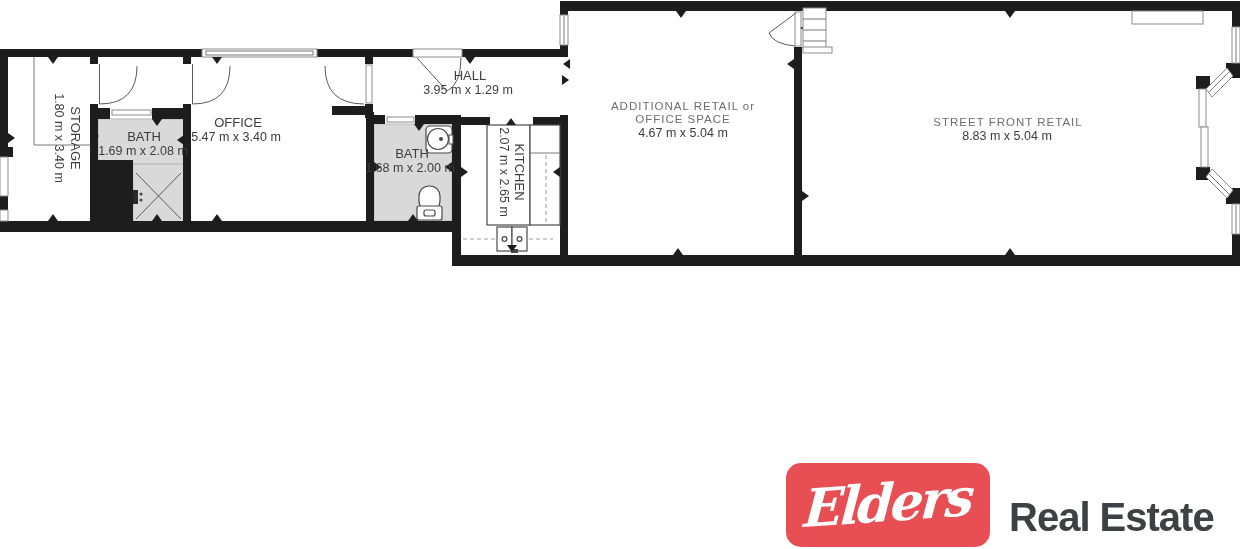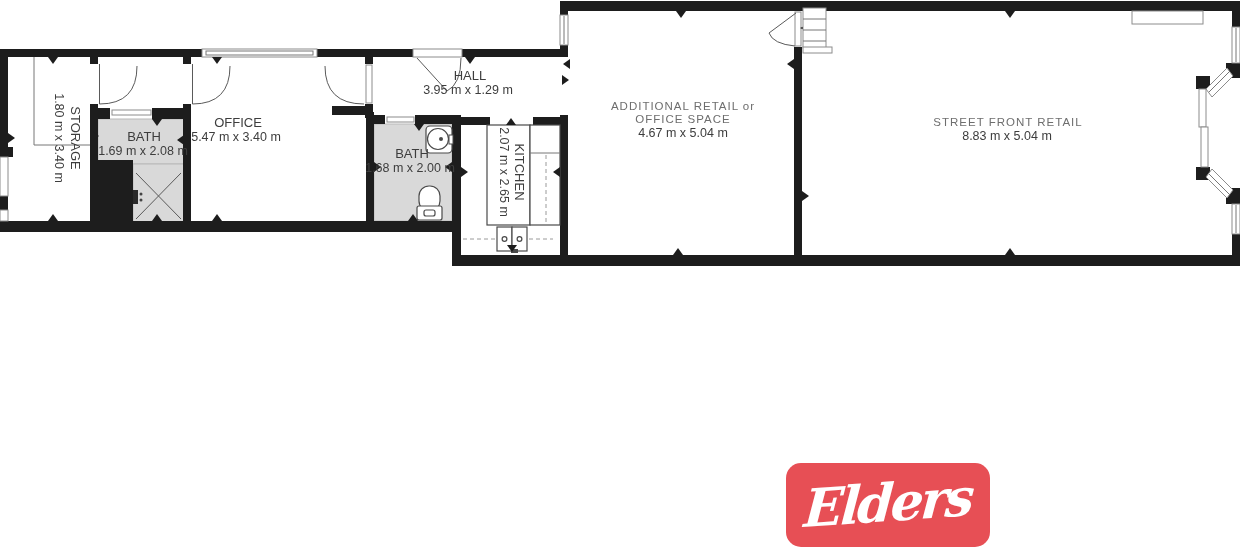--- a/index.html
+++ b/index.html
@@ -263,13 +263,14 @@
     <text class="dims mid" x="683" y="137">4.67 m x 5.04 m</text>
 
     <text class="retail mid" x="1008" y="126">STREET FRONT RETAIL</text>
     <text class="dims mid" x="1007" y="140">8.83 m x 5.04 m</text>
   </g>
 </svg>
 
   <div id="elders-box">
     <span id="elders-script">Elders</span>
   </div>
+  <div id="realestate">Real Estate</div>
 </div>
 
 </body></html>

